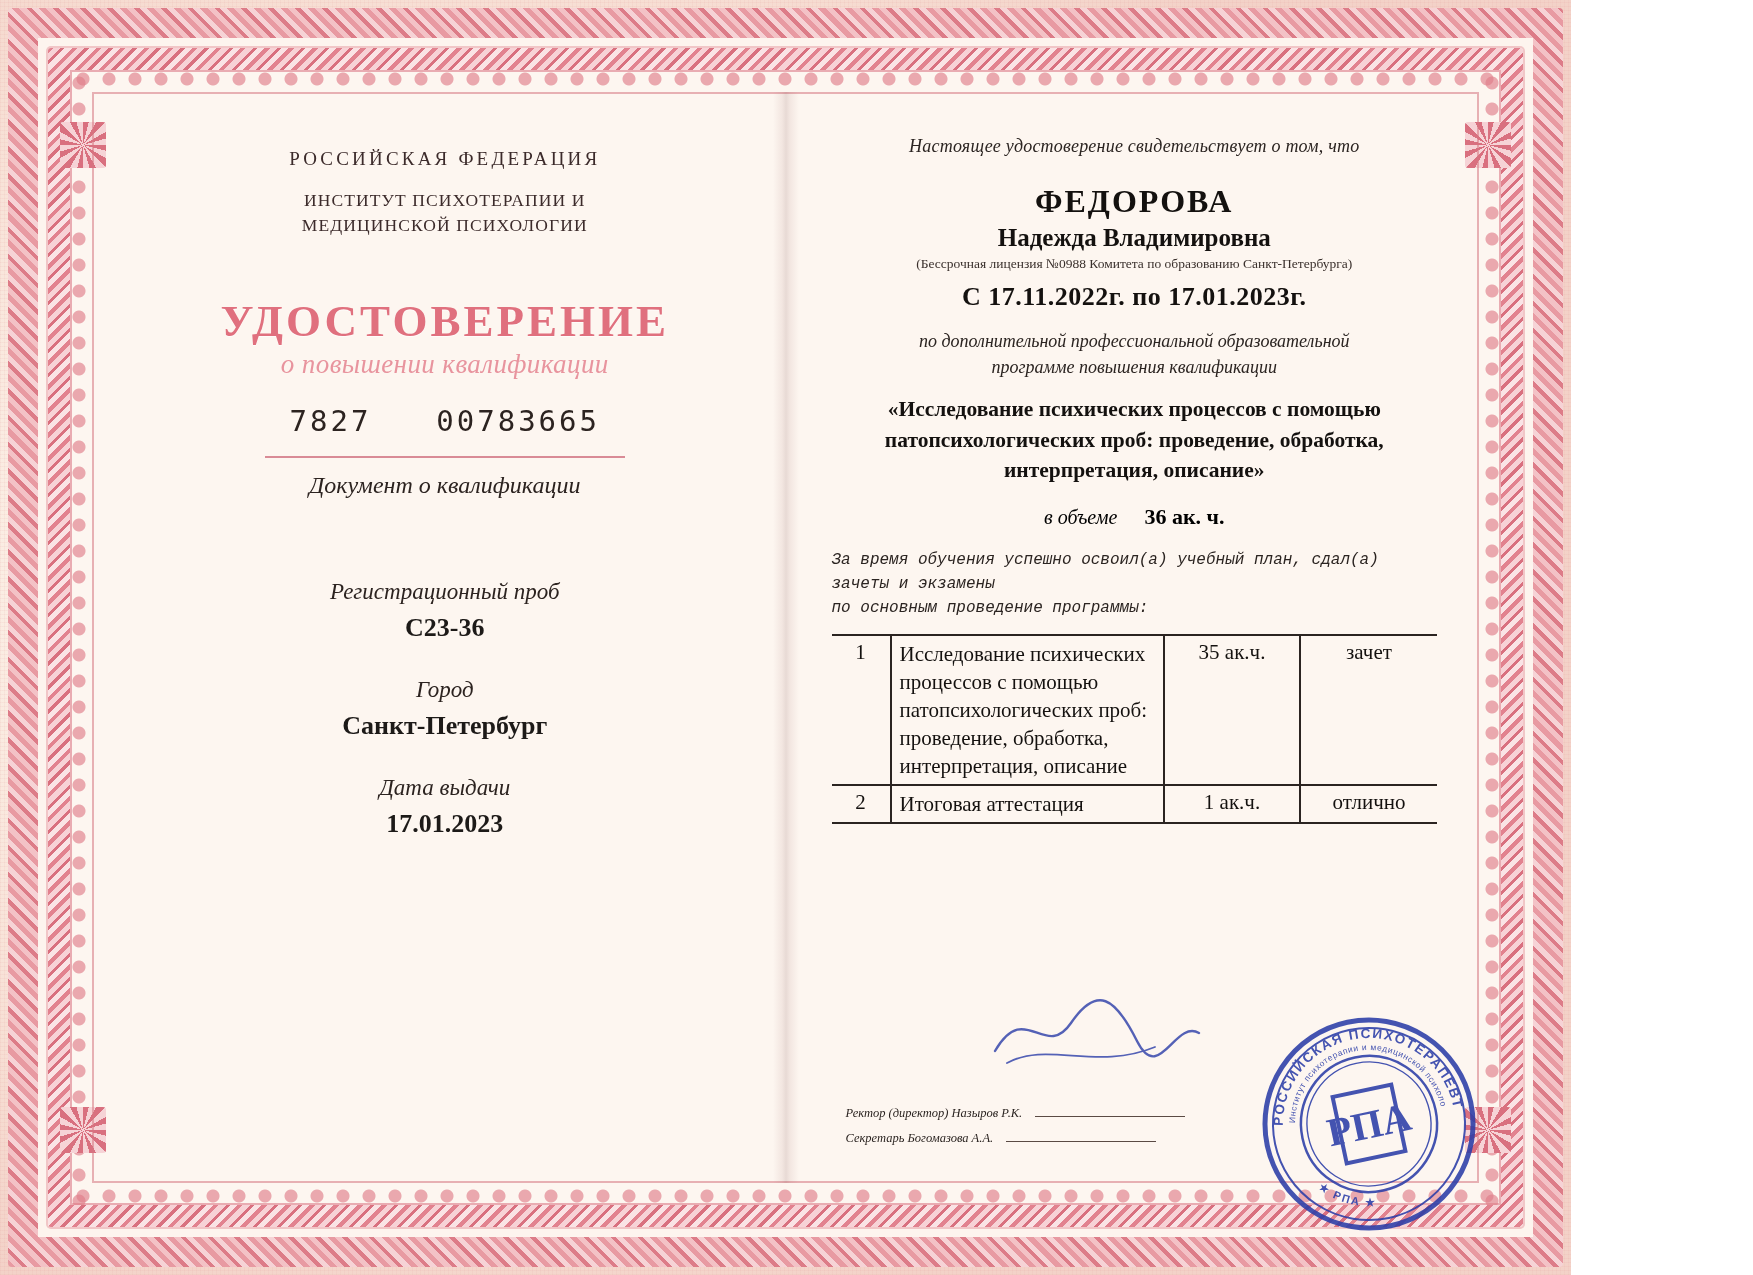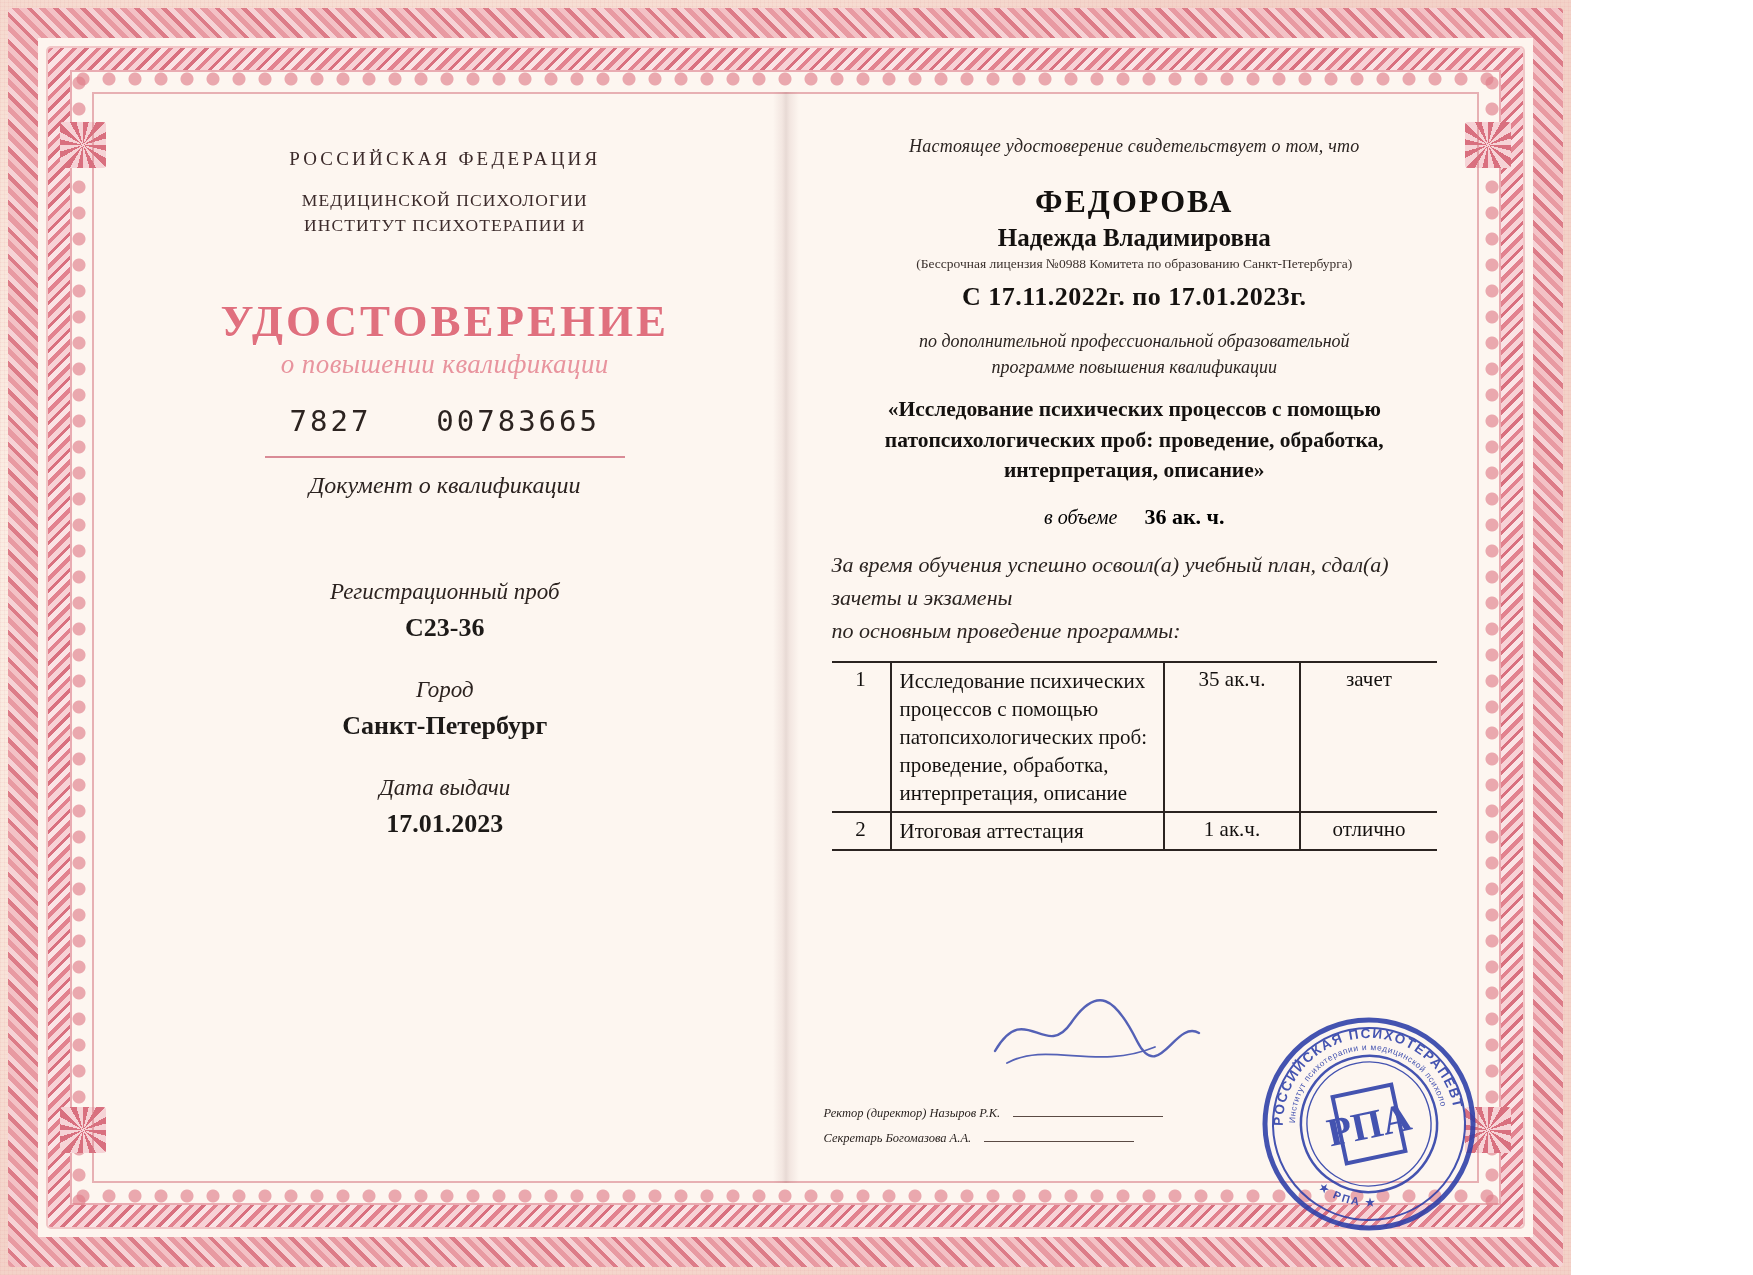--- a/index.html
+++ b/index.html
@@ -285,25 +285,26 @@
   }
   .r-volume {
     margin-top: 18px;
     text-align: center;
     font-size: 20px;
   }
   .r-volume .lbl { font-style: italic; }
   .r-volume .val { font-weight: bold; font-size: 22px; margin-left: 22px; }
   .r-passed {
     margin-top: 18px;
-    font-size: 22px;
+    font-size: 16px;
     font-style: italic;
     line-height: 1.5;
     color: #2b2421;
     text-align: left;
+    font-family: Liberation Mono, monospace;
   }
 
   table.subjects {
     margin-top: 14px;
     width: 100%;
     border-collapse: collapse;
     font-size: 21px;
     color: #14110f;
   }
   table.subjects td {
@@ -314,21 +315,21 @@
   td.c-name  { padding-left: 14px; line-height: 1.34; }
   td.c-hours { width: 118px; text-align: center; border-left: 2px solid #2b2421; white-space: nowrap; }
   td.c-mark  { width: 120px; text-align: center; border-left: 2px solid #2b2421; white-space: nowrap; }
   tr.row-top td { border-top: 2px solid #2b2421; }
   tr.row-mid td { border-top: 2px solid #2b2421; }
   tr.row-mid td.c-num { border-top: 2px solid #2b2421; }
   tr.row-bottom-line td { border-bottom: 2px solid #2b2421; }
 
   .signatures {
     position: absolute;
-    left: 38px;
+    left: 60px;
     bottom: 24px;
     font-size: 12.5px;
     font-style: italic;
     color: #2b2421;
     line-height: 2.0;
   }
   .sig-line {
     display: inline-block;
     width: 150px;
     border-bottom: 1px solid #5a4a44;
@@ -383,22 +384,22 @@
   <div id="fold"></div>
 
   <div id="content">
 
     <div class="page" id="left-page">
 
       <div class="country">РОССИЙСКАЯ ФЕДЕРАЦИЯ</div>
 
 
       <div class="institute-name">
+        <div>ИНСТИТУТ ПСИХОТЕРАПИИ И</div>
         <div>МЕДИЦИНСКОЙ ПСИХОЛОГИИ</div>
-        <div>ИНСТИТУТ ПСИХОТЕРАПИИ И</div>
       </div>
 
       <div class="udost-title">УДОСТОВЕРЕНИЕ</div>
       <div class="udost-sub">о повышении квалификации</div>
 
       <div class="serial">
         <span>7827</span>
         <span class="gap"></span>
         <span>00783665</span>
       </div>

